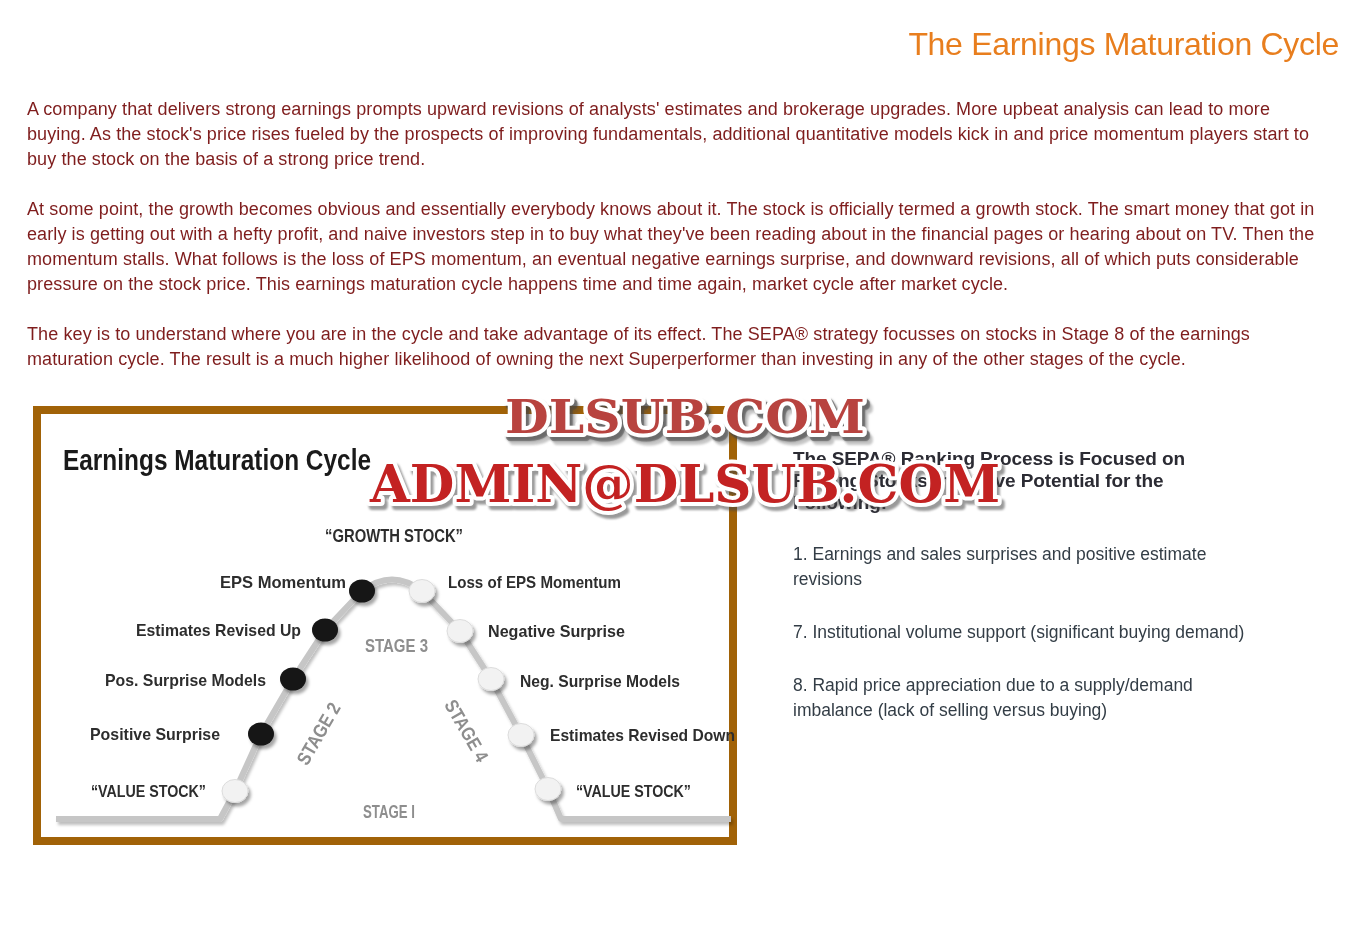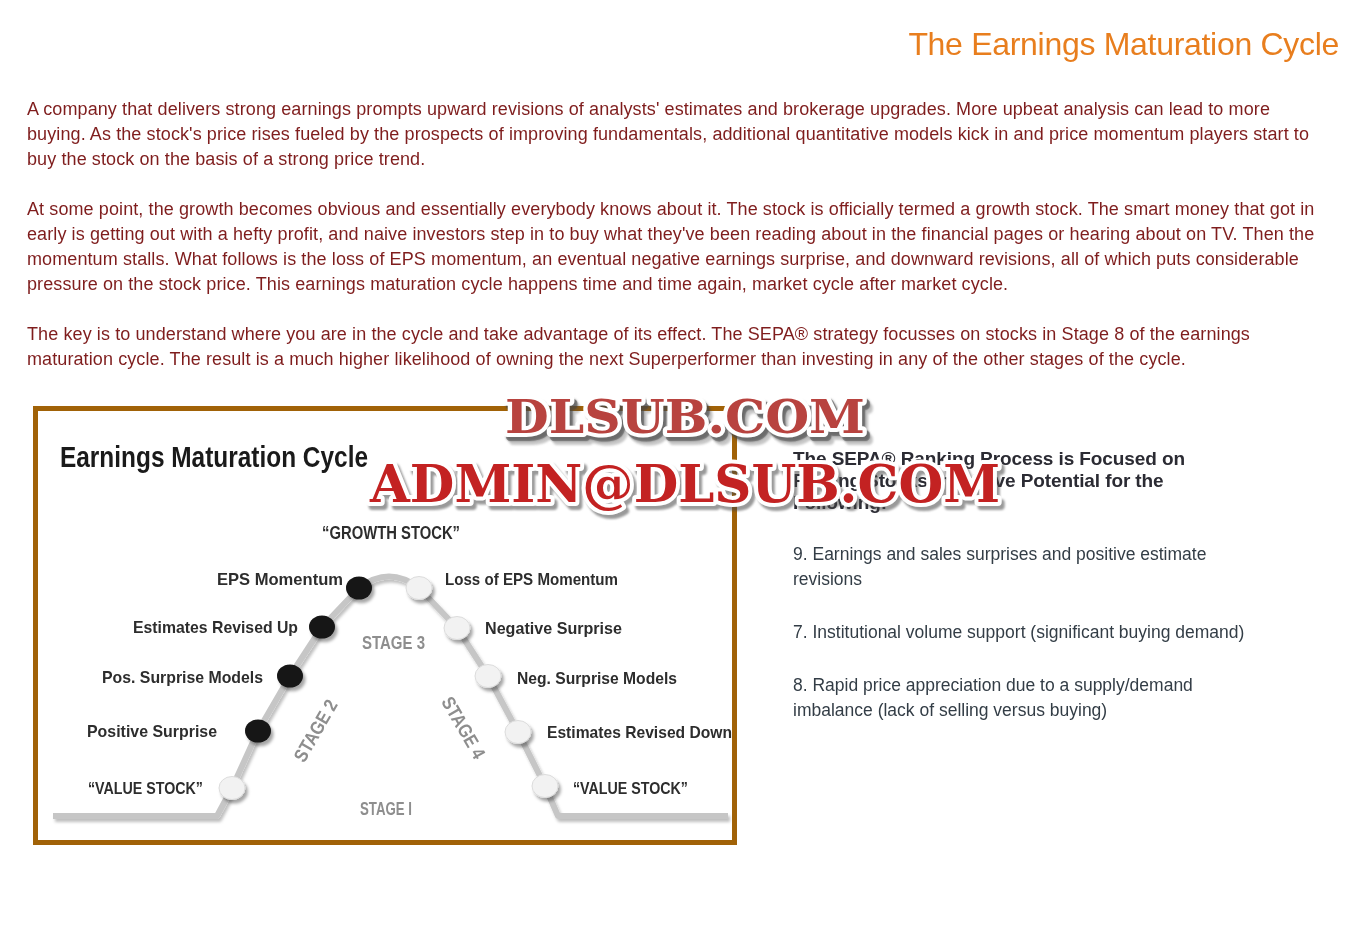--- a/index.html
+++ b/index.html
@@ -18,21 +18,21 @@
     font-size:18px; line-height:25px; letter-spacing:0.1px;
     color:#7f1d1d;
   }
   p.body-par.first { margin-top:35px; }
   .content-row {
     display:flex; align-items:flex-start;
     margin-top:34px; padding-left:33px;
   }
   figure.diagram-box {
     width:704px; height:439px; flex:0 0 auto;
-    border:5px solid #a16207; background:#ffffff;
+    border:8px solid #a16207; background:#ffffff;
   }
   figure.diagram-box svg { display:block; }
   .sepa-col { width:480px; margin-left:56px; padding-top:42px; }
   .sepa-heading {
     width:445px; font-size:19px; font-weight:bold;
     line-height:22px; color:#2b2b33; letter-spacing:-0.1px;
   }
   .sepa-item {
     width:462px; margin-top:28px;
     font-size:17.5px; line-height:25px; color:#333d46;
@@ -106,21 +106,21 @@
 
       <text class="dstage" x="324" y="238" textLength="63" lengthAdjust="spacingAndGlyphs">STAGE 3</text>
       <text class="dstage" x="322" y="404" textLength="52" lengthAdjust="spacingAndGlyphs">STAGE I</text>
       <text class="dstage" x="278" y="326" text-anchor="middle" textLength="68" lengthAdjust="spacingAndGlyphs" transform="rotate(-60 278 320)">STAGE 2</text>
       <text class="dstage" x="425" y="323" text-anchor="middle" textLength="68" lengthAdjust="spacingAndGlyphs" transform="rotate(60 425 317)">STAGE 4</text>
     </svg>
   </figure>
 
   <div class="sepa-col">
     <div class="sepa-heading">The SEPA® Ranking Process is Focused on Finding Stocks that have Potential for the Following:</div>
-    <p class="sepa-item">9. Earnings and sales surprises and positive estimate revisions</p>
+    <p class="sepa-item">1. Earnings and sales surprises and positive estimate revisions</p>
     <p class="sepa-item">7. Institutional volume support (significant buying demand)</p>
     <p class="sepa-item">8. Rapid price appreciation due to a supply/demand imbalance (lack of selling versus buying)</p>
   </div>
 
 </div>
 
 <svg class="wm wm1" width="580" height="76" viewBox="0 0 580 76">
   <g filter="drop-shadow(3px 4px 0 rgba(70,70,70,0.55))">
     <text class="wmtext l1" x="290" y="53" text-anchor="middle" textLength="360" lengthAdjust="spacingAndGlyphs" style="filter:drop-shadow(3px 4px 1px rgba(70,70,70,0.55))">DLSUB.COM</text>
   </g>

